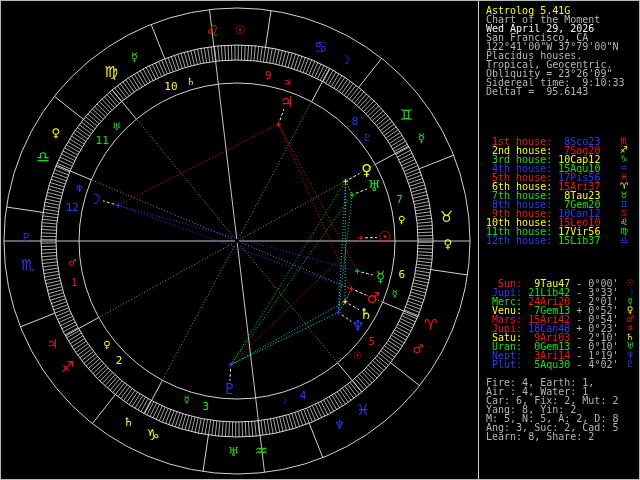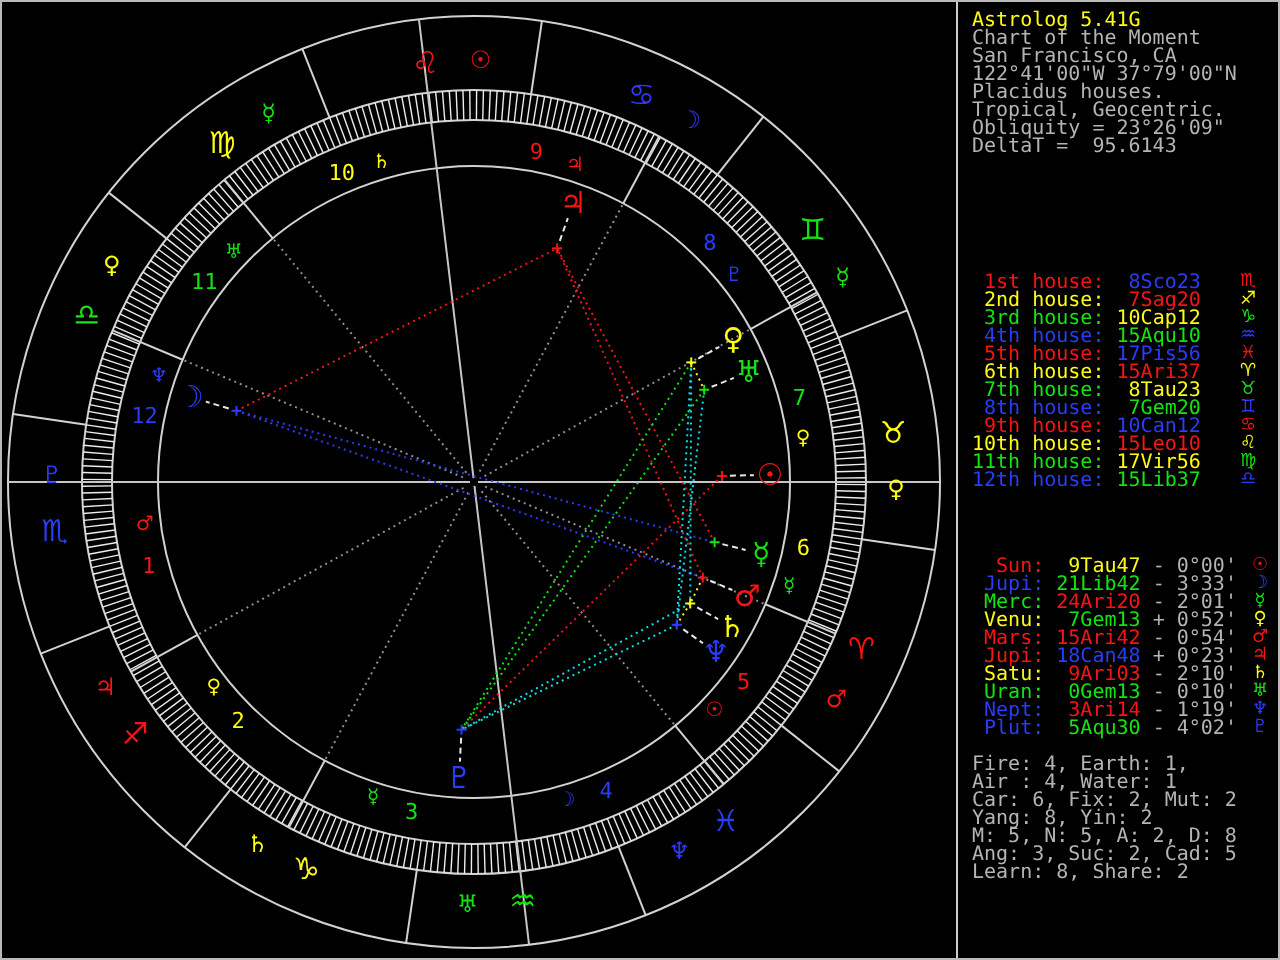--- a/index.html
+++ b/index.html
@@ -522,25 +522,27 @@
       <line x1="227.26322012990127" y1="363.8430562318773" x2="232.26322012990127" y2="363.8430562318773" stroke="#2b3cf8" stroke-width="1"></line>
       <line x1="229.76322012990127" y1="361.3430562318773" x2="229.76322012990127" y2="366.3430562318773" stroke="#2b3cf8" stroke-width="1"></line>
       <line x1="229.56203368247873" y1="367.8379935296798" x2="228.95847434021113" y2="379.8228054230873" stroke="#e8e8e8" stroke-width="1" stroke-dasharray="3,2"></line>
       <text x="228.55610144536604" y="387.8126800186923" fill="#2b3cf8" font-size="15" text-anchor="middle" dominant-baseline="central" font-family="&quot;DejaVu Sans&quot;,sans-serif">♇</text>
     </svg>
   <div class="separator"></div>
   <div class="sidebar">
     <div class="block" id="header-block" style="top:5px">
         <div class="row"><span class="c-yellow">Astrolog 5.41G</span></div>
         <div class="row"><span class="c-gray">Chart of the Moment</span></div>
+        <div class="row"><span class="c-white">Wed April 29, 2026</span></div>
         <div class="row"><span class="c-gray">San Francisco, CA</span></div>
         <div class="row"><span class="c-gray">122°41'00"W 37°79'00"N</span></div>
         <div class="row"><span class="c-gray">Placidus houses.</span></div>
         <div class="row"><span class="c-gray">Tropical, Geocentric.</span></div>
         <div class="row"><span class="c-gray">Obliquity = 23°26'09"</span></div>
+        <div class="row"><span class="c-gray">Sidereal time:  9:10:33</span></div>
         <div class="row"><span class="c-gray">DeltaT =  95.6143</span></div>
       </div>
     <div class="block" id="houses-block" style="top:136px">
         <div class="row"><span class="c-red"> 1st house:</span><span class="c-blue">  8Sco23</span><span class="c-red glyphcol" style="left: 130px;">♏</span></div>
         <div class="row"><span class="c-yellow"> 2nd house:</span><span class="c-red">  7Sag20</span><span class="c-yellow glyphcol" style="left: 130px;">♐</span></div>
         <div class="row"><span class="c-green"> 3rd house:</span><span class="c-yellow"> 10Cap12</span><span class="c-green glyphcol" style="left: 130px;">♑</span></div>
         <div class="row"><span class="c-blue"> 4th house:</span><span class="c-green"> 15Aqu10</span><span class="c-blue glyphcol" style="left: 130px;">♒</span></div>
         <div class="row"><span class="c-red"> 5th house:</span><span class="c-blue"> 17Pis56</span><span class="c-red glyphcol" style="left: 130px;">♓</span></div>
         <div class="row"><span class="c-yellow"> 6th house:</span><span class="c-red"> 15Ari37</span><span class="c-yellow glyphcol" style="left: 130px;">♈</span></div>
         <div class="row"><span class="c-green"> 7th house:</span><span class="c-yellow">  8Tau23</span><span class="c-green glyphcol" style="left: 130px;">♉</span></div>

